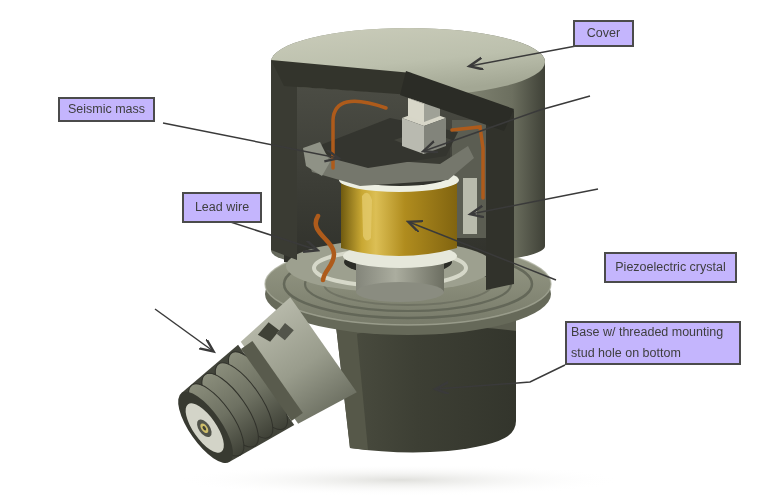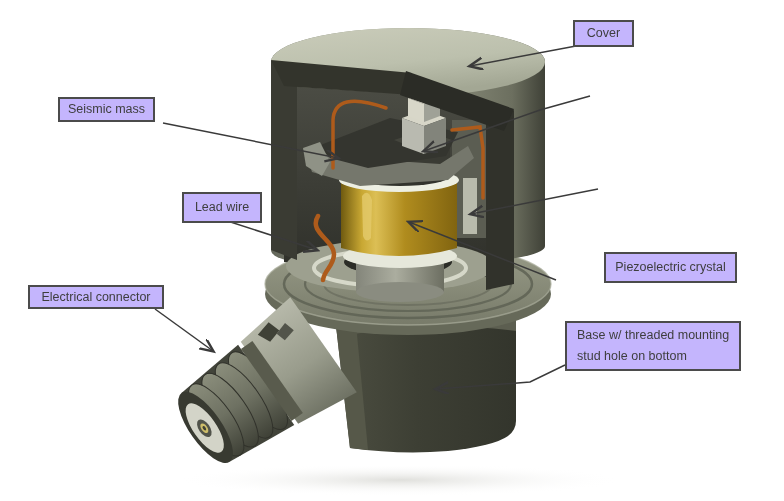--- a/index.html
+++ b/index.html
@@ -14,23 +14,23 @@
     display:flex;align-items:center;justify-content:center;text-align:center;
     z-index:5;
   }
   #lbl-cover   {left:573px;top:20px; width:61px; height:27px;}
   #lbl-micro   {left:590px;top:71px; width:141px;height:30px;}
   #lbl-seismic {left:58px; top:97px; width:97px; height:25px;}
   #lbl-preload {left:598px;top:163px;width:99px; height:30px;}
   #lbl-lead    {left:136px;top:192px;width:80px; height:31px;margin-left:46px;}
   #lbl-piezo   {left:556px;top:252px;width:133px;height:31px;margin-left:48px;}
   #lbl-elec    {left:28px; top:285px;width:136px;height:24px;}
-  #lbl-base    {left:565px;top:321px;width:176px;height:50px;
+  #lbl-base    {left:565px;top:321px;width:176px;height:44px;
                 flex-direction:column;align-items:flex-start;justify-content:center;
-                padding-left:10px;text-align:left;line-height:21px;}
+                padding-left:4px;text-align:left;line-height:21px;}
 </style>
 </head>
 <body>
 
 <div id="stage">
 
   <svg id="render-svg" width="784" height="501" viewBox="0 0 784 501">
     <defs>
       <linearGradient id="gradCoverSide" x1="0" y1="0" x2="1" y2="0">
         <stop offset="0" stop-color="#63665a"></stop>
@@ -194,19 +194,18 @@
       <path d="M556,280 L409,222" marker-end="url(#arrow)"></path>
       <path d="M155,309 L213,351" marker-end="url(#arrow)"></path>
       <path d="M565,365 L530,382 L436,389" marker-end="url(#arrow)"></path>
     </g>
   </svg>
 
   <div class="callout" id="lbl-cover">Cover</div>
   <div class="callout" id="lbl-seismic">Seismic mass</div>
   <div class="callout" id="lbl-lead">Lead wire</div>
   <div class="callout" id="lbl-piezo">Piezoelectric crystal</div>
-  <div class="callout" id="lbl-elec">Electrical connector</div>
   <div class="callout" id="lbl-base">
     <span>Base w/ threaded mounting</span>
     <span>stud hole on bottom</span>
   </div>
 
 </div>
 
 </body></html>

